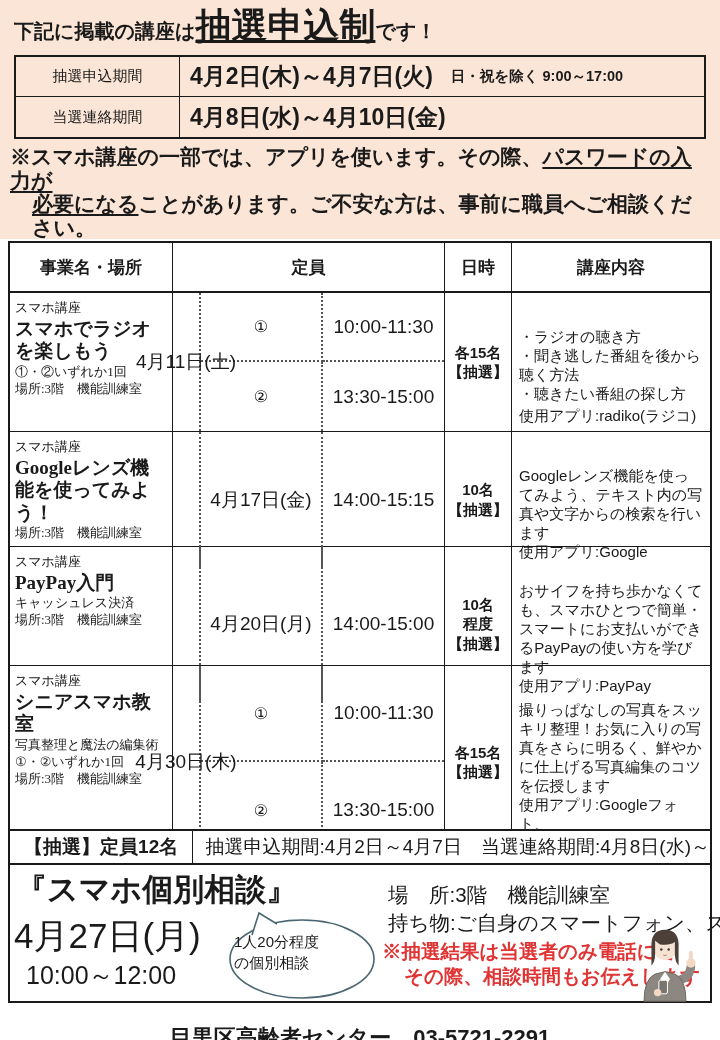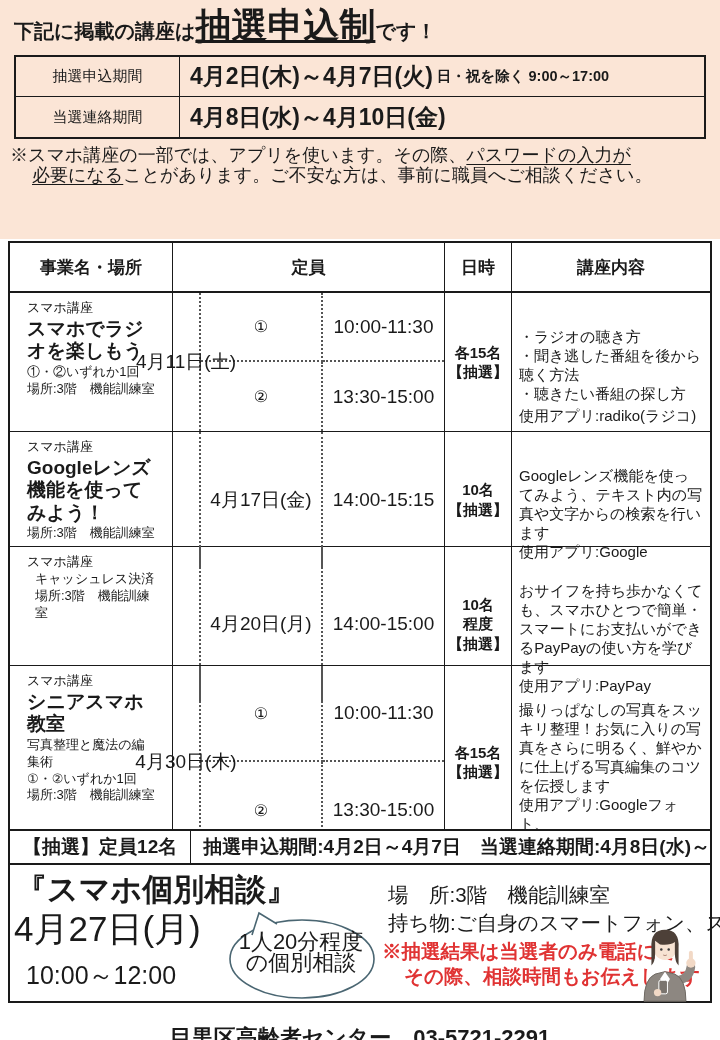--- a/index.html
+++ b/index.html
@@ -10,63 +10,63 @@
     font-family:"Liberation Sans", sans-serif; color:#1a1a1a;
   }
   
   .top-section { height:239px; background:#fbe5d6; padding:0 8px; overflow:hidden; }
   .main-title { margin:4px 0 0 6px; font-weight:bold; font-size:20px; line-height:44px; white-space:nowrap; }
   .main-title .big { font-size:36px; text-decoration:underline;margin-top:7px; }
   .period-table { margin:2px 6px 6px 6px; border:2px solid #1a1a1a; }
   .pt-row { display:flex; height:40px; }
   .pt-row:first-child { border-bottom:1.5px solid #1a1a1a; }
   .pt-label { width:164px; border-right:1.5px solid #1a1a1a; display:flex; align-items:center; justify-content:center; font-size:15px; }
-  .pt-value { flex:1; display:flex; align-items:center; padding-left:10px; gap:4px; }
+  .pt-value { flex:1; display:flex; align-items:center; padding-left:10px; gap:18px; }
   .pt-main { font-size:23px; font-weight:bold; white-space:nowrap; }
   .pt-note { font-size:14.5px; font-weight:bold; white-space:nowrap; }
-  .warn { margin:2px 0 0 2px; font-size:18px; font-weight:normal; line-height:1.12; }
+  .warn { margin:2px 0 0 2px; font-size:21px; font-weight:bold; line-height:1.12; }
   .warn .ind { padding-left:22px; }
   .warn u { text-underline-offset:3px; }
   
   .course-table { margin:2px 8px 0 8px; border:2px solid #1a1a1a; }
   .ct-grid { display:grid; grid-template-columns:163px 272px 67px 1fr; }
   .ct-header { height:50px; border-bottom:2.5px solid #1a1a1a; }
   .ct-header > div { display:flex; align-items:center; justify-content:center; font-size:17px; font-weight:bold; }
   .rb { border-right:1.5px solid #1a1a1a; }
   .ct-row { border-bottom:1.5px solid #1a1a1a; }
   .ct-row:last-child { border-bottom:none; }
-  .ct-name { padding:6px 17px; }
+  .ct-name { padding:6px 5px;font-family:Liberation Serif, serif; }
   .ct-cat { font-size:13px; }
   .ct-title { font-size:19px; font-weight:bold; line-height:1.18; margin:1px 0; }
   .ct-note { font-size:13px; line-height:1.3; }
   .dt { display:grid; grid-template-columns:28px 122px 1fr; }
   .dt-2 { grid-template-rows:1fr 1fr; }
   .dt div { display:flex; align-items:center; justify-content:center; }
   .dot-r { border-right:2px dotted #555; }
   .dot-b { border-bottom:2px dotted #555; }
   .dt-marker { font-size:16px; }
   .dt-date { font-size:19px; white-space:nowrap; }
   .dt-date.span2 { grid-row:1 / 3; }
   .dt-time { font-size:19px; white-space:nowrap; }
   .ct-cap { display:flex; align-items:center; justify-content:center; text-align:center; font-size:15px; font-weight:bold; white-space:pre-line; line-height:1.3; }
   .ct-content { padding:6px 7px; display:flex; flex-direction:column; justify-content:space-between; font-size:15px; line-height:1.27; }
   .ct-body { white-space:pre-line;margin-top:28px; }
   .ct-app { white-space:pre-line; }
   .ct-app .r { display:block; text-align:right; padding-right:4px; }
   
   .summary-row { margin:-2px 8px 0 8px; border:2px solid #1a1a1a; display:flex; height:36px; background:#fff; position:relative; }
   .sr-left { width:193px; border-right:1.5px solid #1a1a1a; display:flex; align-items:center; justify-content:center; font-size:19px; font-weight:bold; white-space:nowrap; }
-  .sr-right { flex:1; display:flex; align-items:center; padding-left:12px; font-size:19px; font-weight:bold; white-space:nowrap;text-align:center; }
+  .sr-right { flex:1; display:flex; align-items:center; padding-left:12px; font-size:19px; font-weight:normal; white-space:nowrap;text-align:center; }
   
   .consult-box { margin:-2px 8px 0 8px; border:2px solid #1a1a1a; height:140px; position:relative; background:#fff; }
   .cb-title { position:absolute; left:6px; top:4px; font-size:31px; font-weight:bold; white-space:nowrap; }
-  .cb-date { position:absolute; left:4px; top:41px; font-size:35px; white-space:nowrap; }
+  .cb-date { position:absolute; left:4px; top:48px; font-size:35px; white-space:nowrap; }
   .cb-time { position:absolute; left:16px; top:94px; font-size:25px; white-space:nowrap; }
   .cb-bubble { position:absolute; left:212px; top:44px; }
-  .cb-bubble-text { position:absolute; left:224px; top:66px; width:134px; text-align:center; font-size:22px; line-height:21px; white-space:pre-line; }
+  .cb-bubble-text { position:absolute; left:224px; top:66px; width:134px; text-align:left; font-size:15px; line-height:21px; white-space:pre-line; }
   .cb-info { position:absolute; left:378px; top:16px; font-size:20.5px; line-height:28px; white-space:nowrap; }
   .cb-red { position:absolute; left:372px; top:74px; font-size:19.5px; font-weight:bold; color:#e03333; line-height:25px; white-space:nowrap; }
   .cb-red .ind { padding-left:22px; }
   .cb-person { position:absolute; right:8px; top:58px; }
   
   .footer { margin-top:20px; text-align:center; font-size:22px; font-weight:bold; }
 </style>
 </head>
 <body>
 
@@ -146,21 +146,22 @@
 【抽選】</div>
       <div class="ct-content">
         <div class="ct-body">Googleレンズ機能を使ってみよう、テキスト内の写真や文字からの検索を行います</div>
         <div class="ct-app">使用アプリ:Google</div>
       </div>
     </div>
 
     <div class="ct-grid ct-row" style="height:119px;">
       <div class="ct-name rb">
         <div class="ct-cat">スマホ講座</div>
-        <div class="ct-note" style="white-space:pre-line;margin-left:8px;">キャッシュレス決済
+        <div class="ct-title">PayPay入門</div>
+        <div class="ct-note" style="white-space:pre-line;">キャッシュレス決済
 場所:3階　機能訓練室</div>
       </div>
       <div class="dt rb">
         <div class="dot-r"></div>
         <div class="dot-r dt-date">4月20日(月)</div>
         <div class="dt-time">14:00-15:00</div>
       </div>
       <div class="ct-cap rb">10名
 程度
 【抽選】</div>

